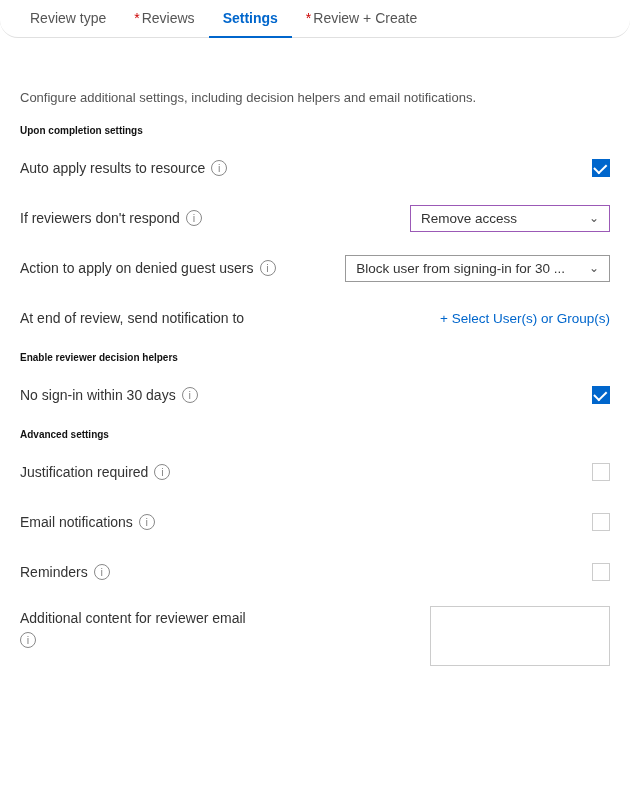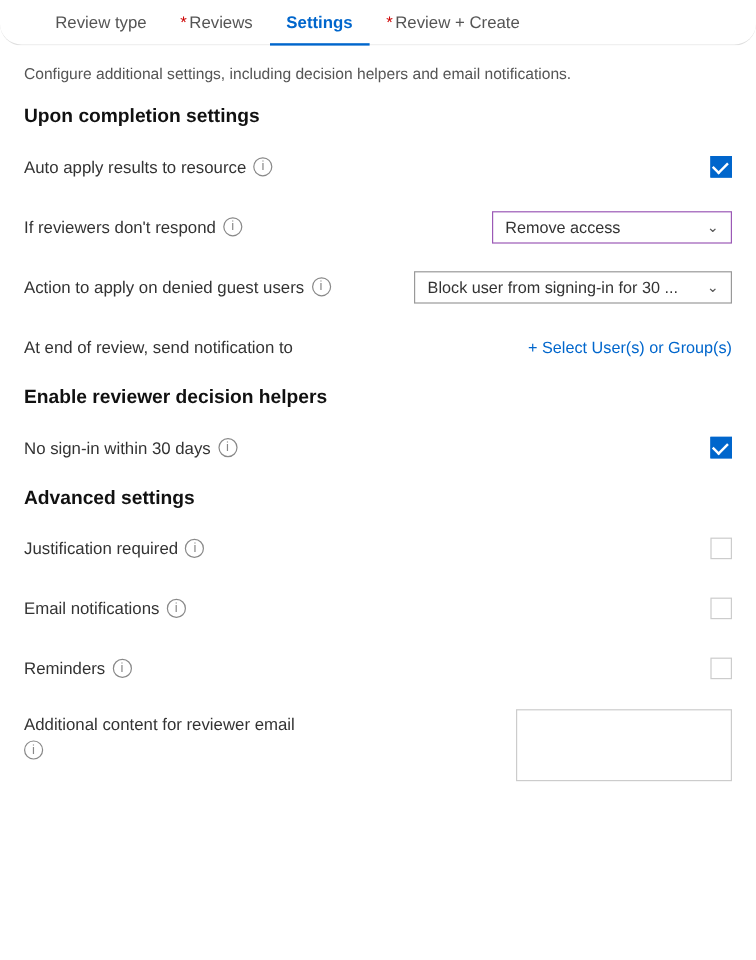--- a/index.html
+++ b/index.html
@@ -11,21 +11,21 @@
       width: 630px;
       min-height: 800px;
       padding: 0;
     }
 
     
     .tab-bar {
       display: flex;
       align-items: center;
       border-bottom: 1px solid #e0e0e0;
-      padding: 0 32px;
+      padding: 0 16px;
       gap: 0;
       border-radius: 18px;
     }
     .tab-item {
       padding: 10px 14px;
       font-size: 14px;
       color: #555;
       cursor: pointer;
       white-space: nowrap;
       border-bottom: 2px solid transparent;
@@ -43,25 +43,26 @@
 
     
     .content {
       padding: 16px 20px;
     }
 
     .description {
       font-size: 13px;
       color: #555;
       margin-bottom: 20px;
+      margin-top: 36px;
     }
 
     
     .section-heading {
-      font-size: 16px;
+      font-size: 10px;
       font-weight: 700;
       color: #111;
       margin-bottom: 16px;
       margin-top: 8px;
     }
 
     
     .setting-row {
       display: flex;
       align-items: center;

